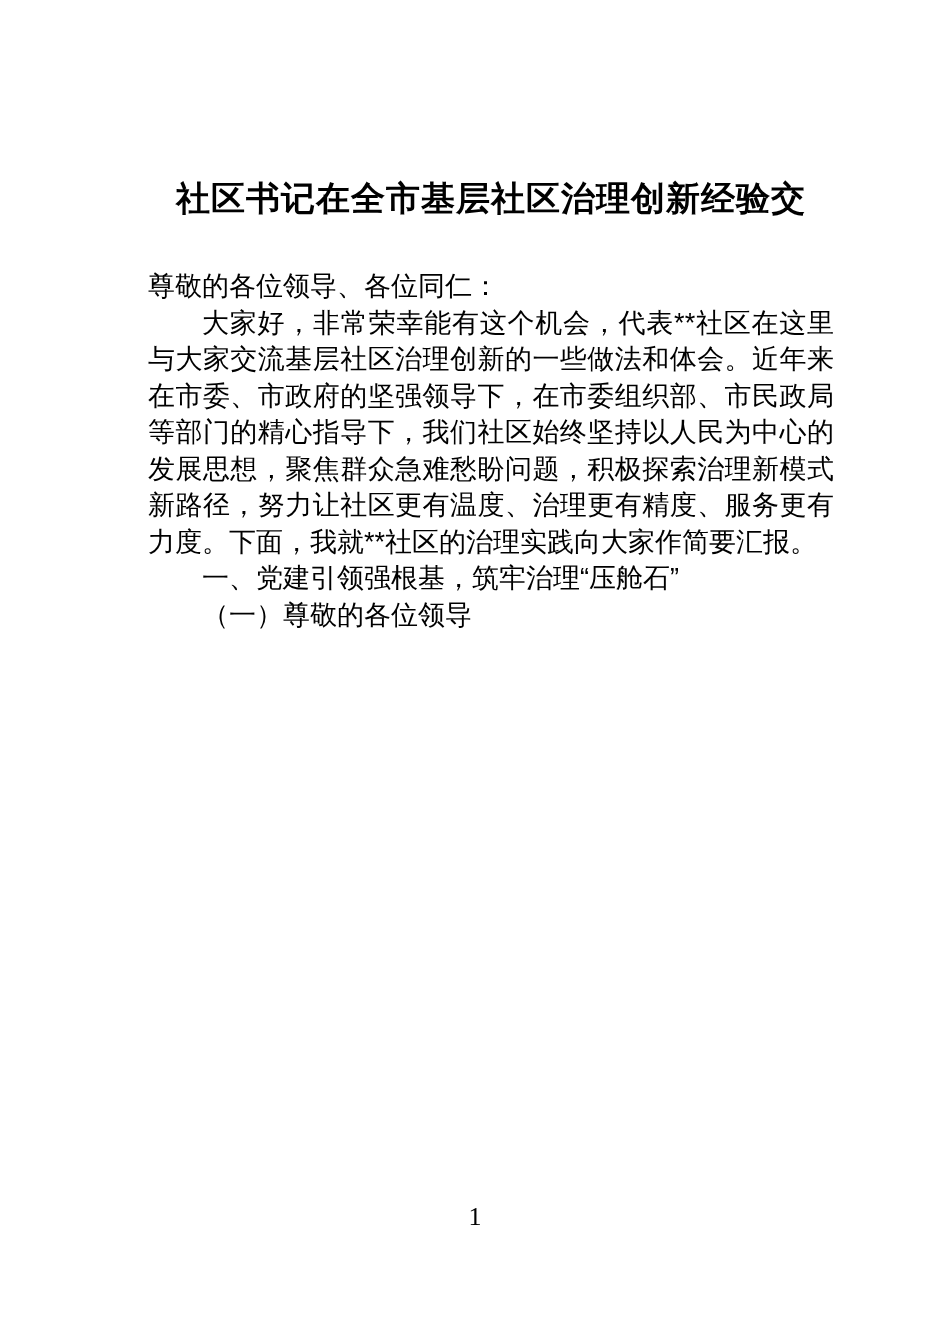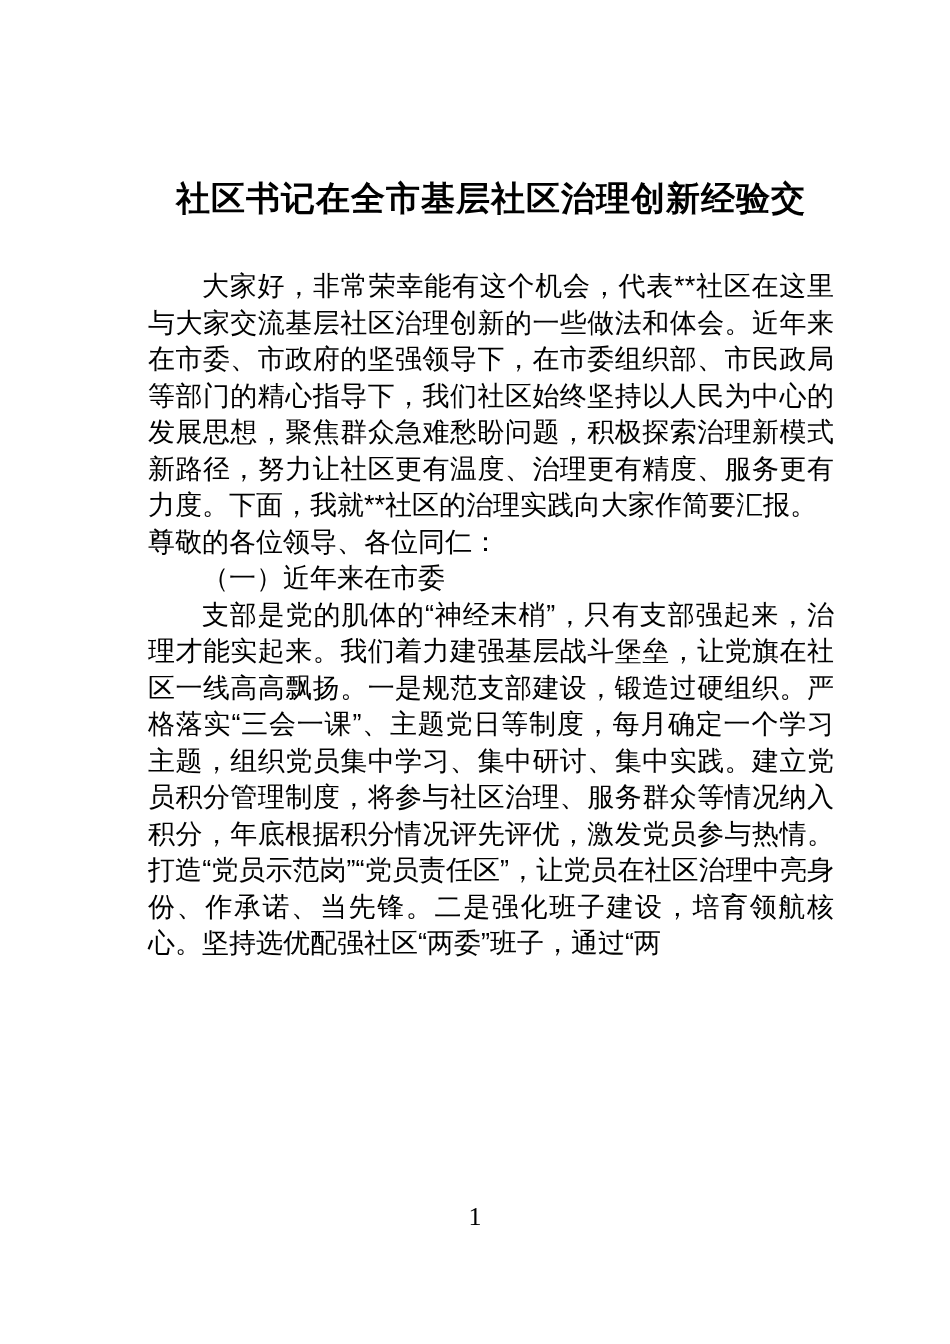--- a/index.html
+++ b/index.html
@@ -50,22 +50,22 @@
 </style>
 </head>
 <body>
 
 <div class="page">
   <h1 class="title">
     <span class="title-line">社区书记在全市基层社区治理创新经验交</span>
   </h1>
 
   <div class="doc-body" id="doc-body">
+      <p class="para">尊敬的各位领导、各位同仁：</p>
       <p class="para indent">大家好，非常荣幸能有这个机会，代表**社区在这里与大家交流基层社区治理创新的一些做法和体会。近年来在市委、市政府的坚强领导下，在市委组织部、市民政局等部门的精心指导下，我们社区始终坚持以人民为中心的发展思想，聚焦群众急难愁盼问题，积极探索治理新模式新路径，努力让社区更有温度、治理更有精度、服务更有力度。下面，我就**社区的治理实践向大家作简要汇报。</p>
-      <p class="para">尊敬的各位领导、各位同仁：</p>
-      <p class="para indent">（一）近年来在市委</p>
-      <p class="para indent">支部是党的肌体的“神经末梢”，只有支部强起来，治理才能实起来。我们着力建强基层战斗堡垒，让党旗在社区一线高高飘扬。一是规范支部建设，锻造过硬组织。严格落实“三会一课”、主题党日等制度，每月确定一个学习主题，组织党员集中学习、集中研讨、集中实践。建立党员积分管理制度，将参与社区治理、服务群众等情况纳入积分，年底根据积分情况评先评优，激发党员参与热情。打造“党员示范岗”“党员责任区”，让党员在社区治理中亮身份、作承诺、当先锋。二是强化班子建设，培育领航核心。坚持选优配强社区“两委”班子，通过“两</p>
+      <p class="para indent">一、党建引领强根基，筑牢治理“压舱石”</p>
+      <p class="para indent">（一）尊敬的各位领导</p>
     </div>
 
   <div class="footer">
     <span class="page-number">1</span>
   </div>
 </div>
 
 </body></html>

